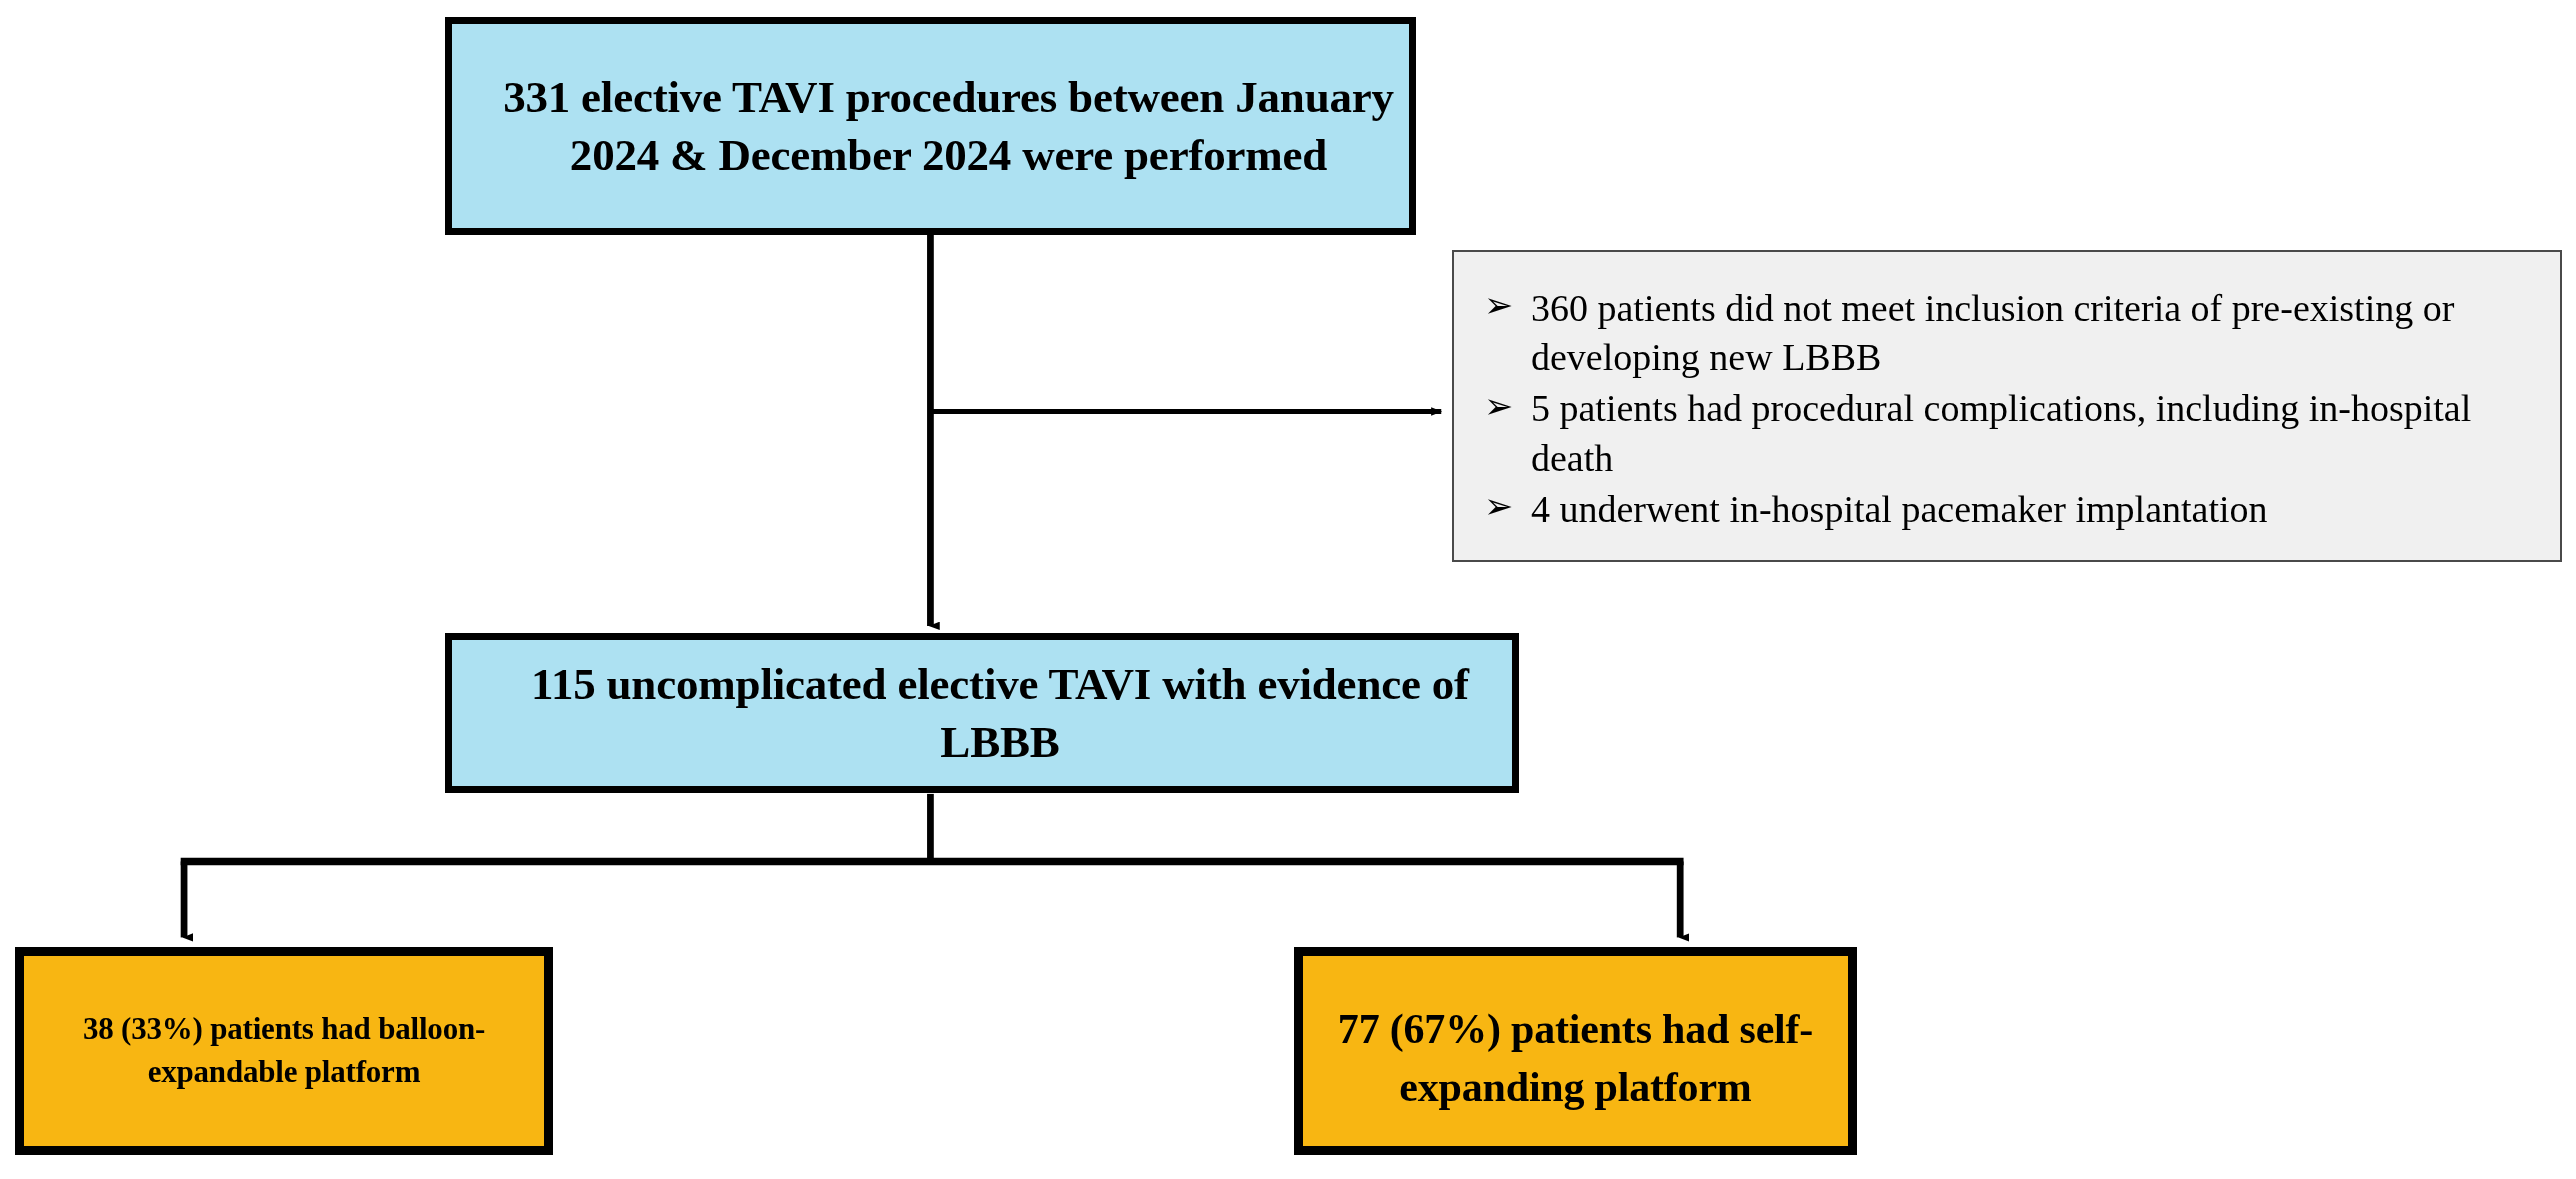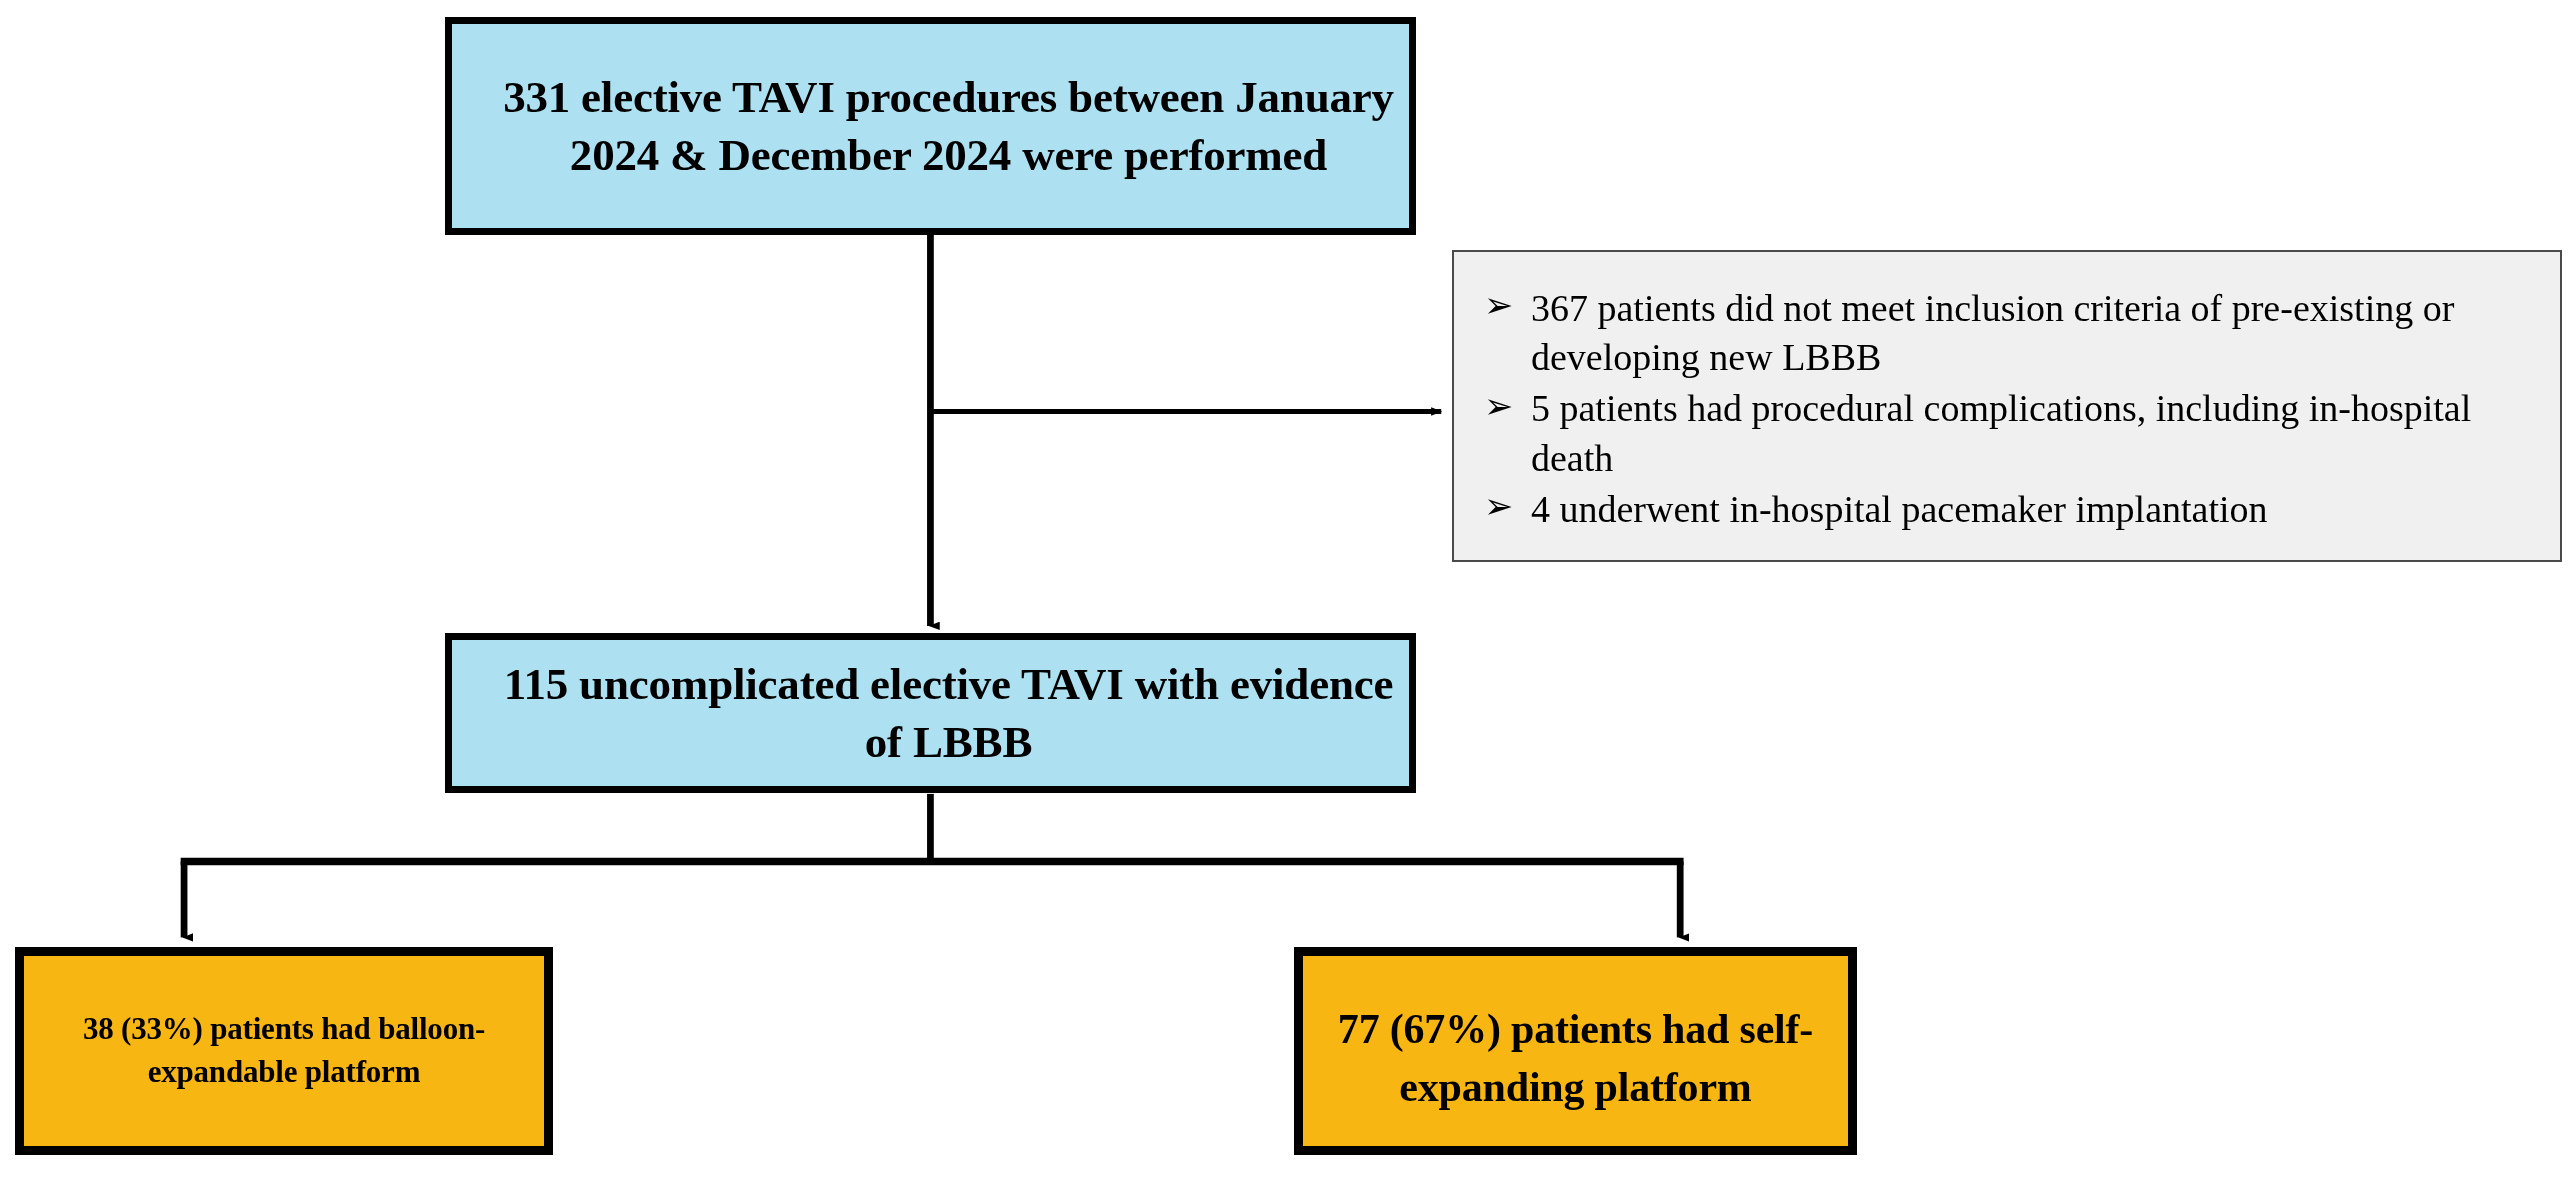--- a/index.html
+++ b/index.html
@@ -72,21 +72,21 @@
     left: 1452px;
     top: 250px;
     width: 1110px;
     height: 312px;
     padding: 32px 29px 20px 25px;
   }
 
   #node-mid {
     left: 445px;
     top: 633px;
-    width: 971px;
+    width: 1074px;
     height: 160px;
   }
   #node-mid .node-text { font-size: 45px; }
 
   #node-left {
     left: 15px;
     top: 947px;
     width: 538px;
     height: 208px;
   }
@@ -148,21 +148,21 @@
   </svg>
 
   <div class="node node-blue" id="node-top">
     <div class="node-text">331 elective TAVI procedures between January 2024 &amp; December 2024 were performed</div>
   </div>
 
   <div class="node node-gray" id="node-excluded">
     <ul class="excl-list">
       <li class="excl-item">
         <span class="excl-marker">➢</span>
-        <span>367 patients did not meet inclusion criteria of pre-existing or developing new LBBB</span>
+        <span>360 patients did not meet inclusion criteria of pre-existing or developing new LBBB</span>
       </li>
       <li class="excl-item">
         <span class="excl-marker">➢</span>
         <span>5 patients had procedural complications, including in-hospital death</span>
       </li>
       <li class="excl-item">
         <span class="excl-marker">➢</span>
         <span>4 underwent in-hospital pacemaker implantation</span>
       </li>
     </ul>

